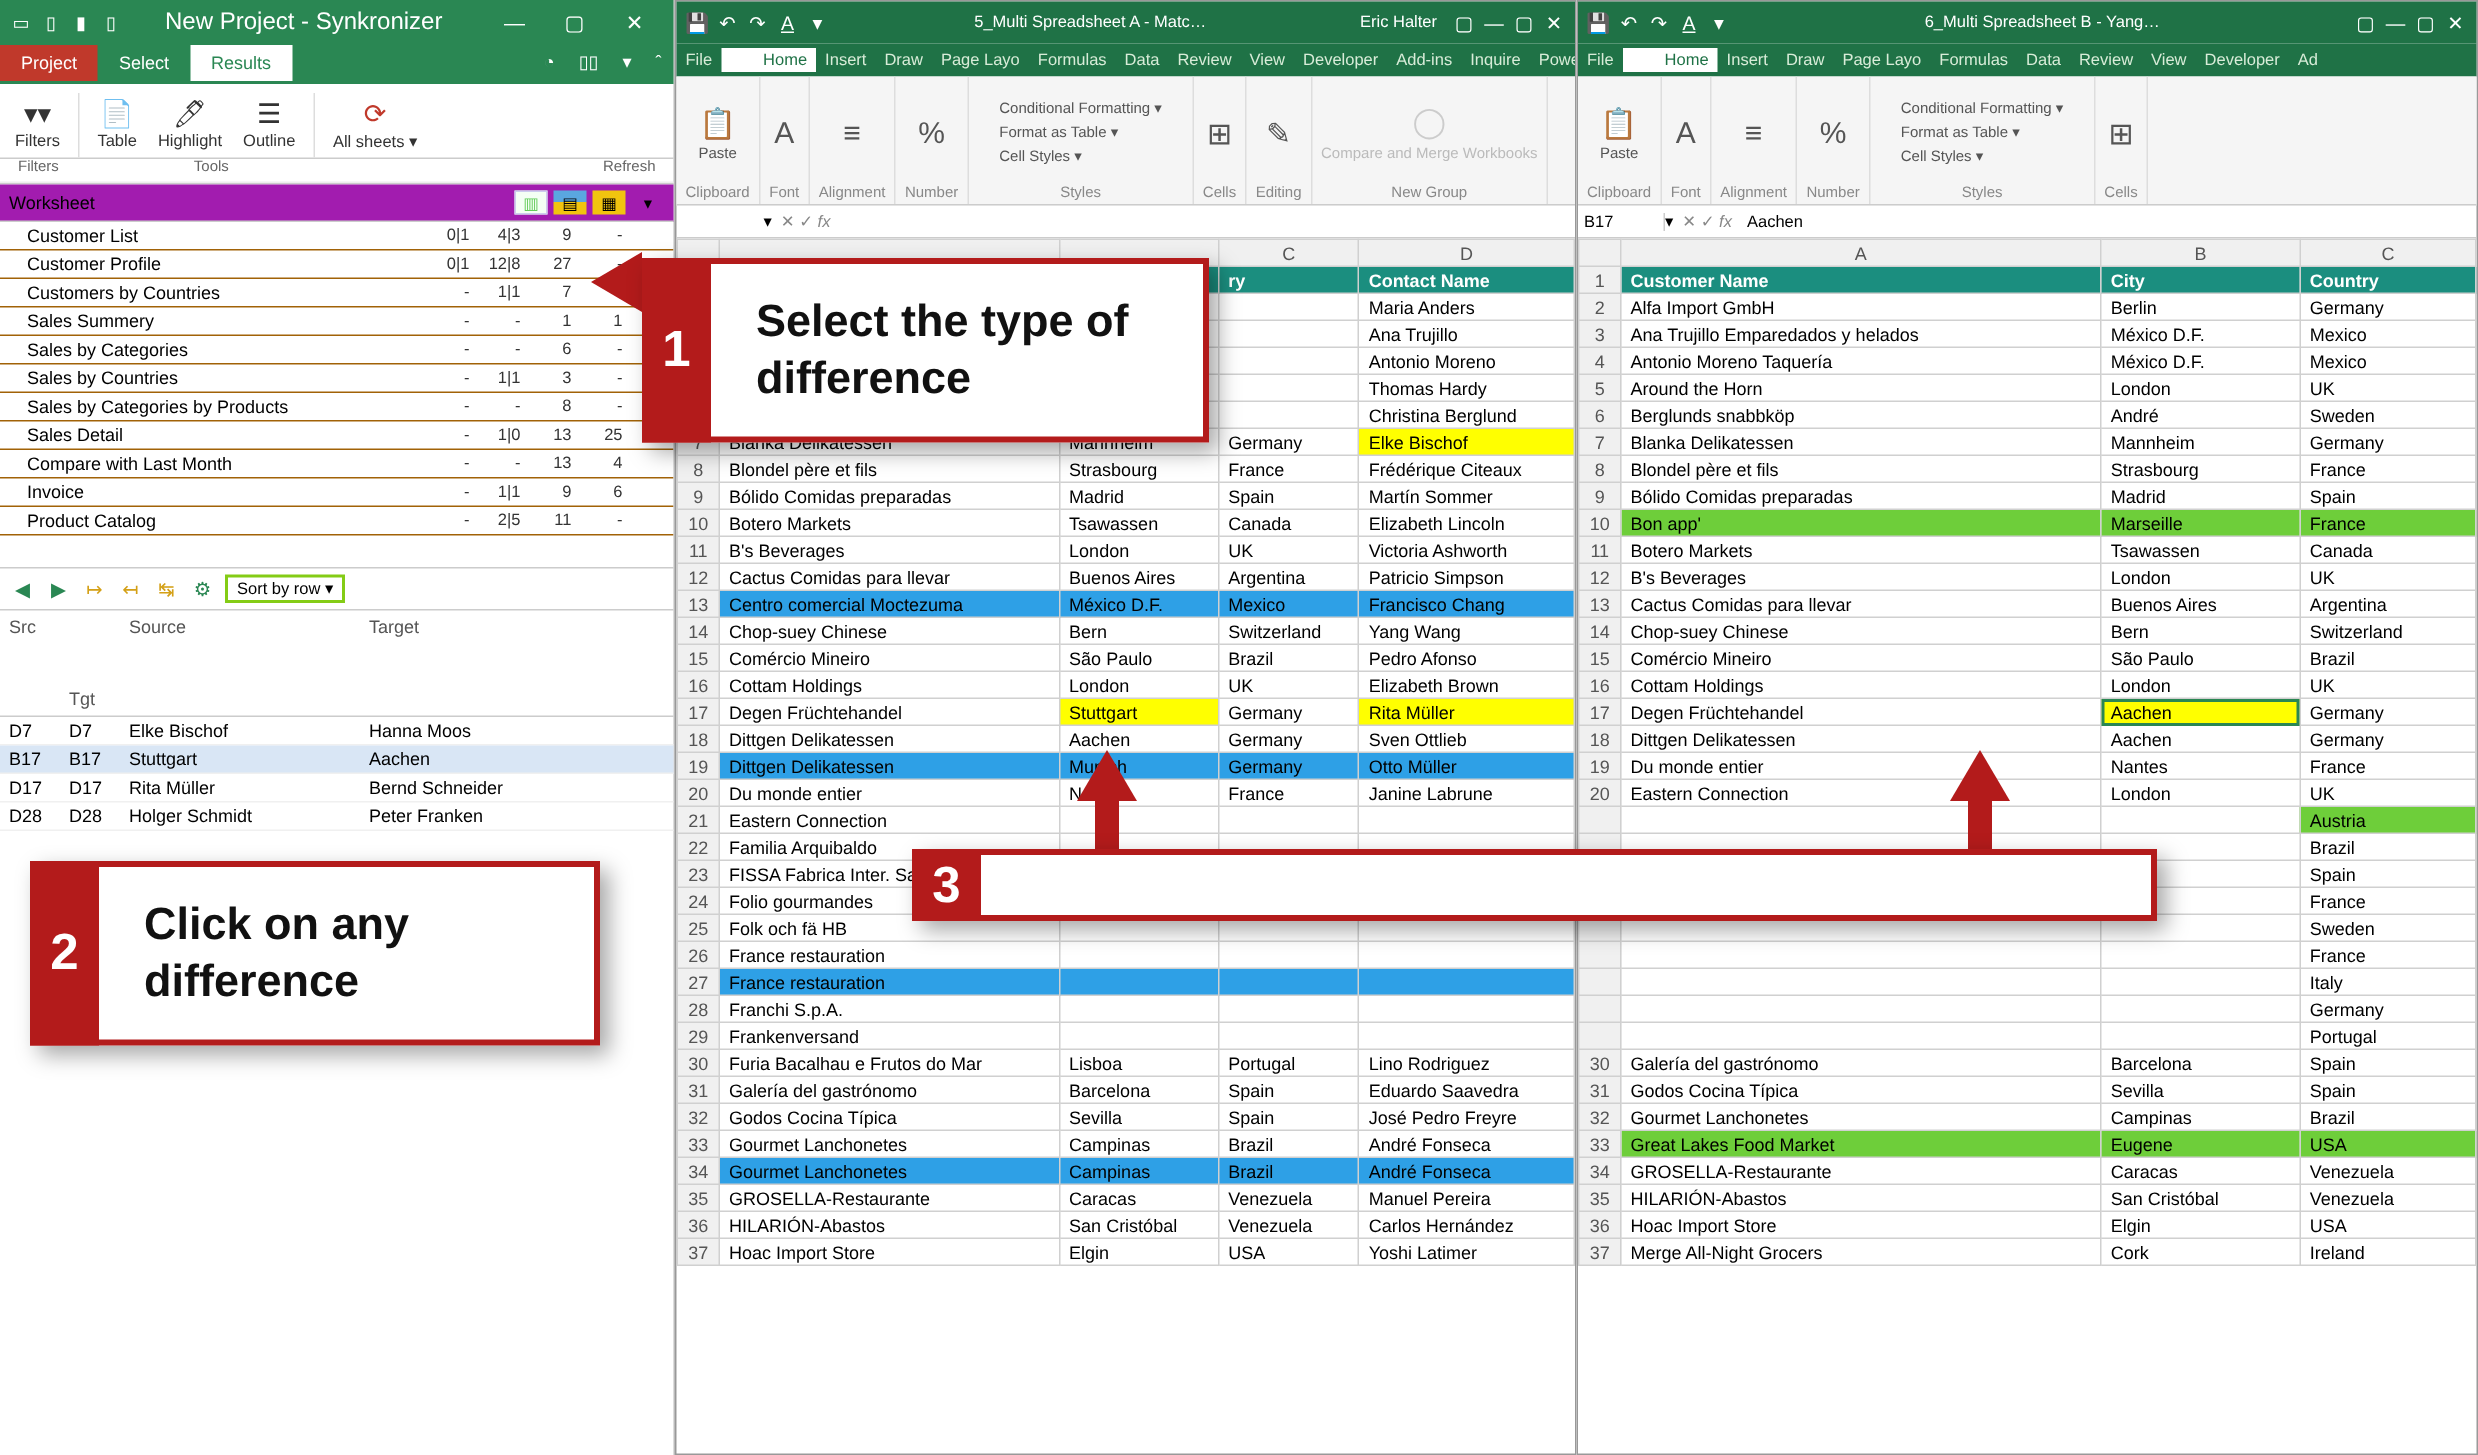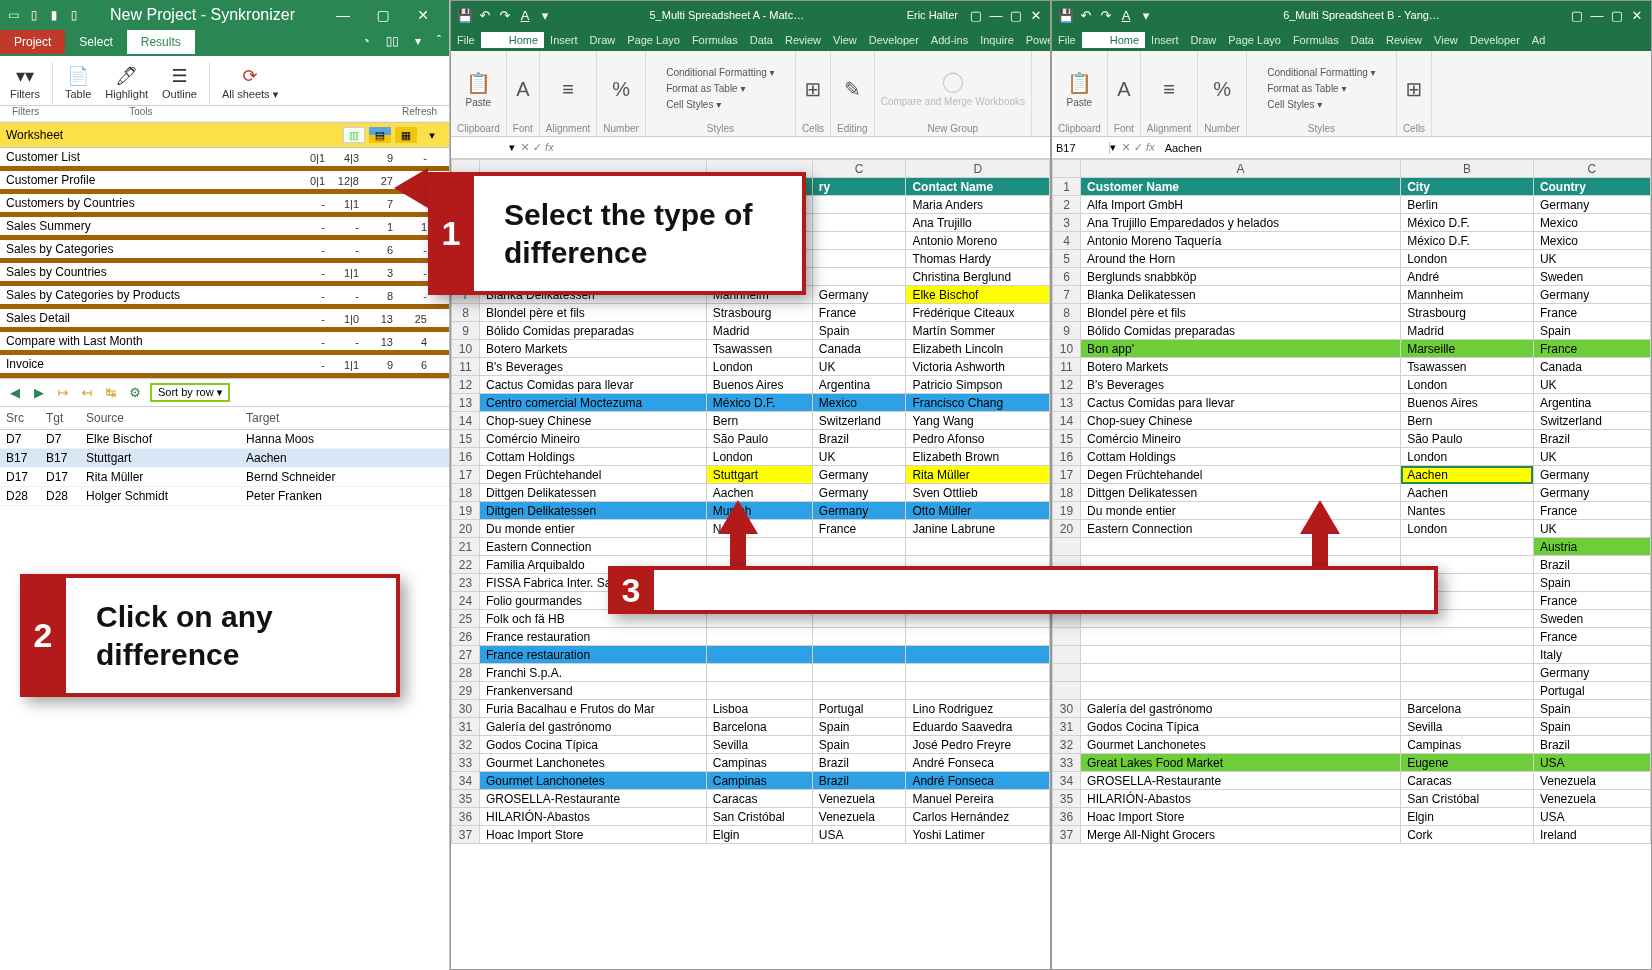--- a/index.html
+++ b/index.html
@@ -24,41 +24,41 @@
 .sync-toolbar { display:flex; border-bottom:1px solid #ccc; padding:6px 6px 0 6px; gap:8px; }
 .tool-group { display:flex; gap:6px; border-right:1px solid #ddd; padding:0 8px 2px 0; }
 .tool-group:last-child { border-right:none; }
 .tool-btn { display:flex; flex-direction:column; align-items:center; font-size:11px; padding:2px 4px; cursor:pointer; color:#333;}
 .tool-btn .ic { width:24px; height:24px; display:flex; align-items:center; justify-content:center; font-size:18px; }
 .sub-labels { display:flex; font-size:10px; color:#666; padding:0 6px 4px 6px; gap:40px; border-bottom:1px solid #eee;}
 .sub-labels span:first-child{ padding-left:6px;}
 .sub-labels span:nth-child(2){ padding-left:10px;}
 
 .worksheet-panel { border-top:1px solid #ccc; }
-.ws-header { display:flex; align-items:center; padding:4px 6px; font-size:12px; border-bottom:1px solid #ccc; background:#fde047;}
+.ws-header { display:flex; align-items:center; padding:4px 6px; font-size:12px; border-bottom:1px solid #ccc; background:#a21caf;}
 .ws-header .lbl { flex:1; }
 .ws-header .filter-ic { width:22px; height:16px; margin-left:4px; display:flex; align-items:center; justify-content:center; font-size:11px; cursor:pointer;}
 .fi-green{ color:#64cc5a; background:#f4fff4;border:1px solid #cce;} 
 .fi-striped{ background:linear-gradient(#5aa7e0 50%,#f1c40f 50%);} 
 .fi-yellow{ background:#f1c40f;} 
 
 .ws-list { font-size:12px; height:230px; overflow-y:auto; }
-.ws-row { display:flex; border-bottom:5px solid #a16207; padding:2px 6px; align-items:flex-end; cursor:pointer;}
+.ws-row { display:flex; border-bottom:1px solid #a16207; padding:2px 18px; align-items:center; cursor:pointer;}
 .ws-row .name { flex:1; }
 .ws-row .c { width:34px; text-align:right; font-size:11px; color:#333; padding-right:2px;}
 .ws-row .scr { width:14px;}
 
 .nav-bar { display:flex; align-items:center; gap:6px; padding:4px 6px; border-top:1px solid #ccc; border-bottom:1px solid #ccc; font-size:13px;}
 .nav-bar .nb { cursor:pointer; color:#2a8753; width:18px; text-align:center;}
 .nav-bar .sort { border:2px solid #84cc16; padding:1px 6px; font-size:11px;}
 
 .diff-table { font-size:12px; }
 .diff-table .hdr { display:flex; border-bottom:1px solid #ccc; padding:4px 6px; color:#555;}
 .diff-table .hdr span:nth-child(1){ width:40px;}
-.diff-table .hdr span:nth-child(2){ width:40px;}
+.diff-table .hdr span:nth-child(2){ width:40px;margin-top:48px;}
 .diff-table .hdr span:nth-child(3){ width:160px;}
 .diff-table .hdr span:nth-child(4){ flex:1;}
 .diff-table .drow { display:flex; padding:2px 6px; border-bottom:1px solid #f0f0f0; cursor:pointer;}
 .diff-table .drow.sel{ background:#d9e6f5;}
 .diff-table .drow span:nth-child(1){ width:40px;}
 .diff-table .drow span:nth-child(2){ width:40px;}
 .diff-table .drow span:nth-child(3){ width:160px;}
 .diff-table .drow span:nth-child(4){ flex:1;}
 
 

